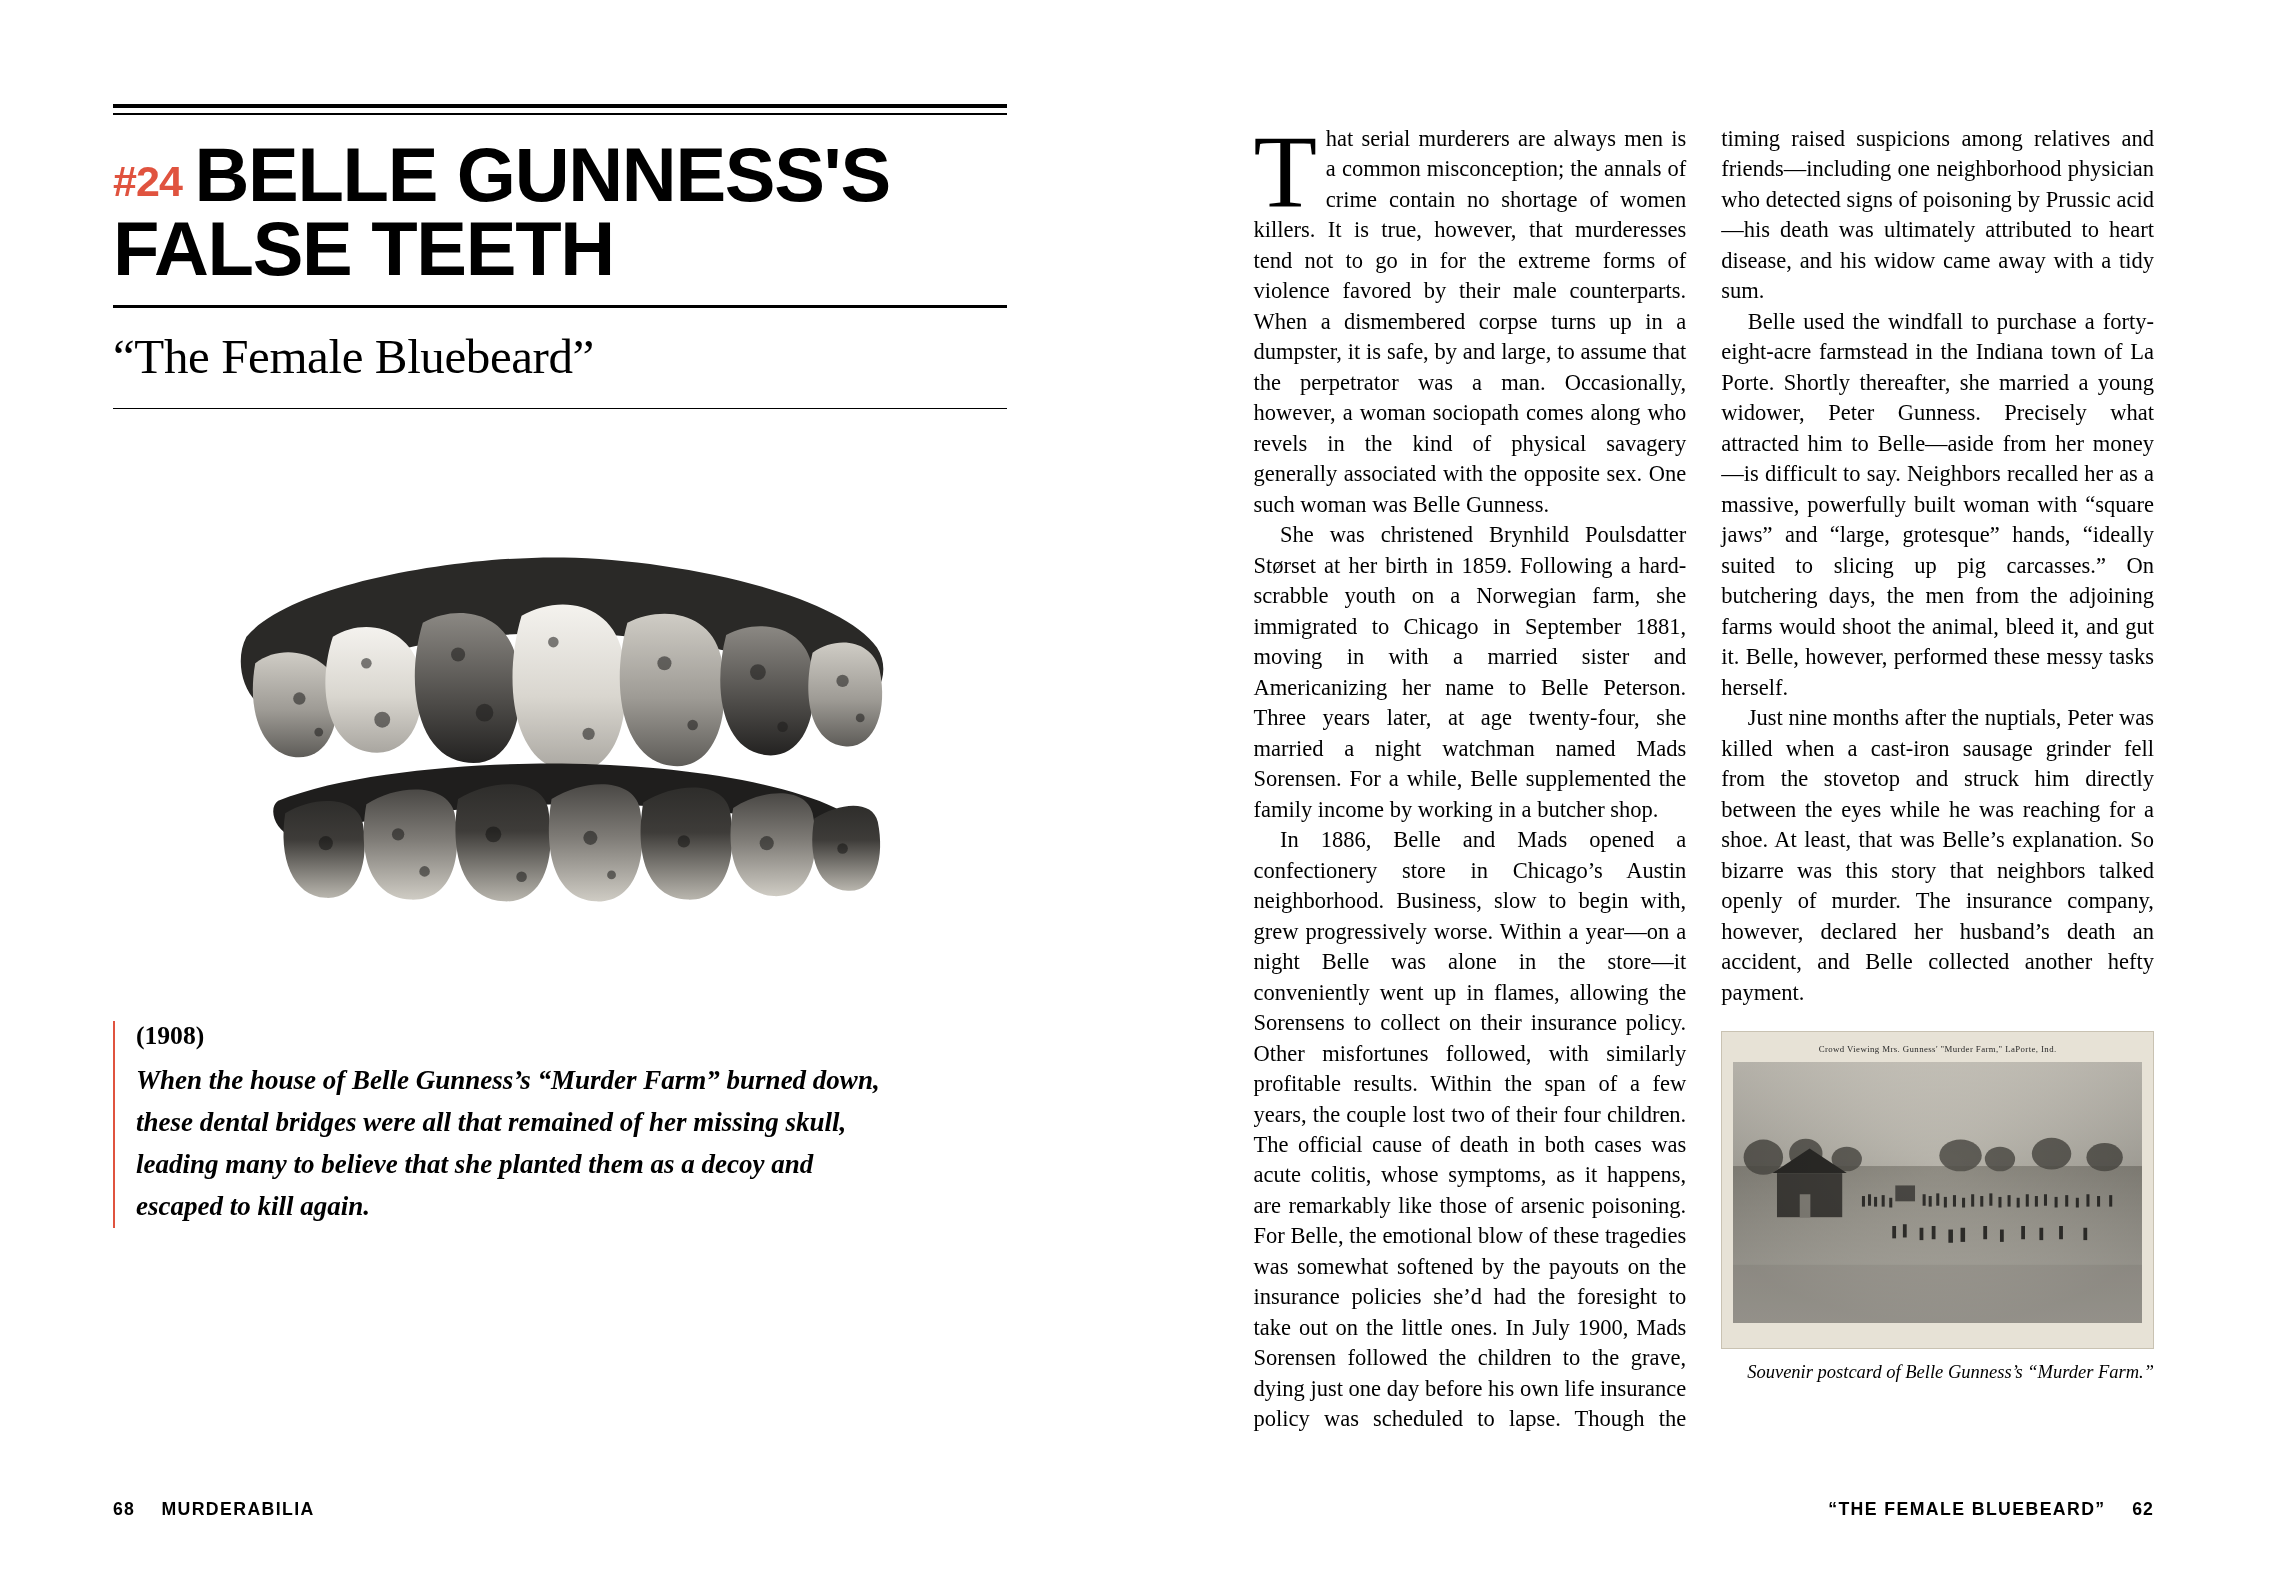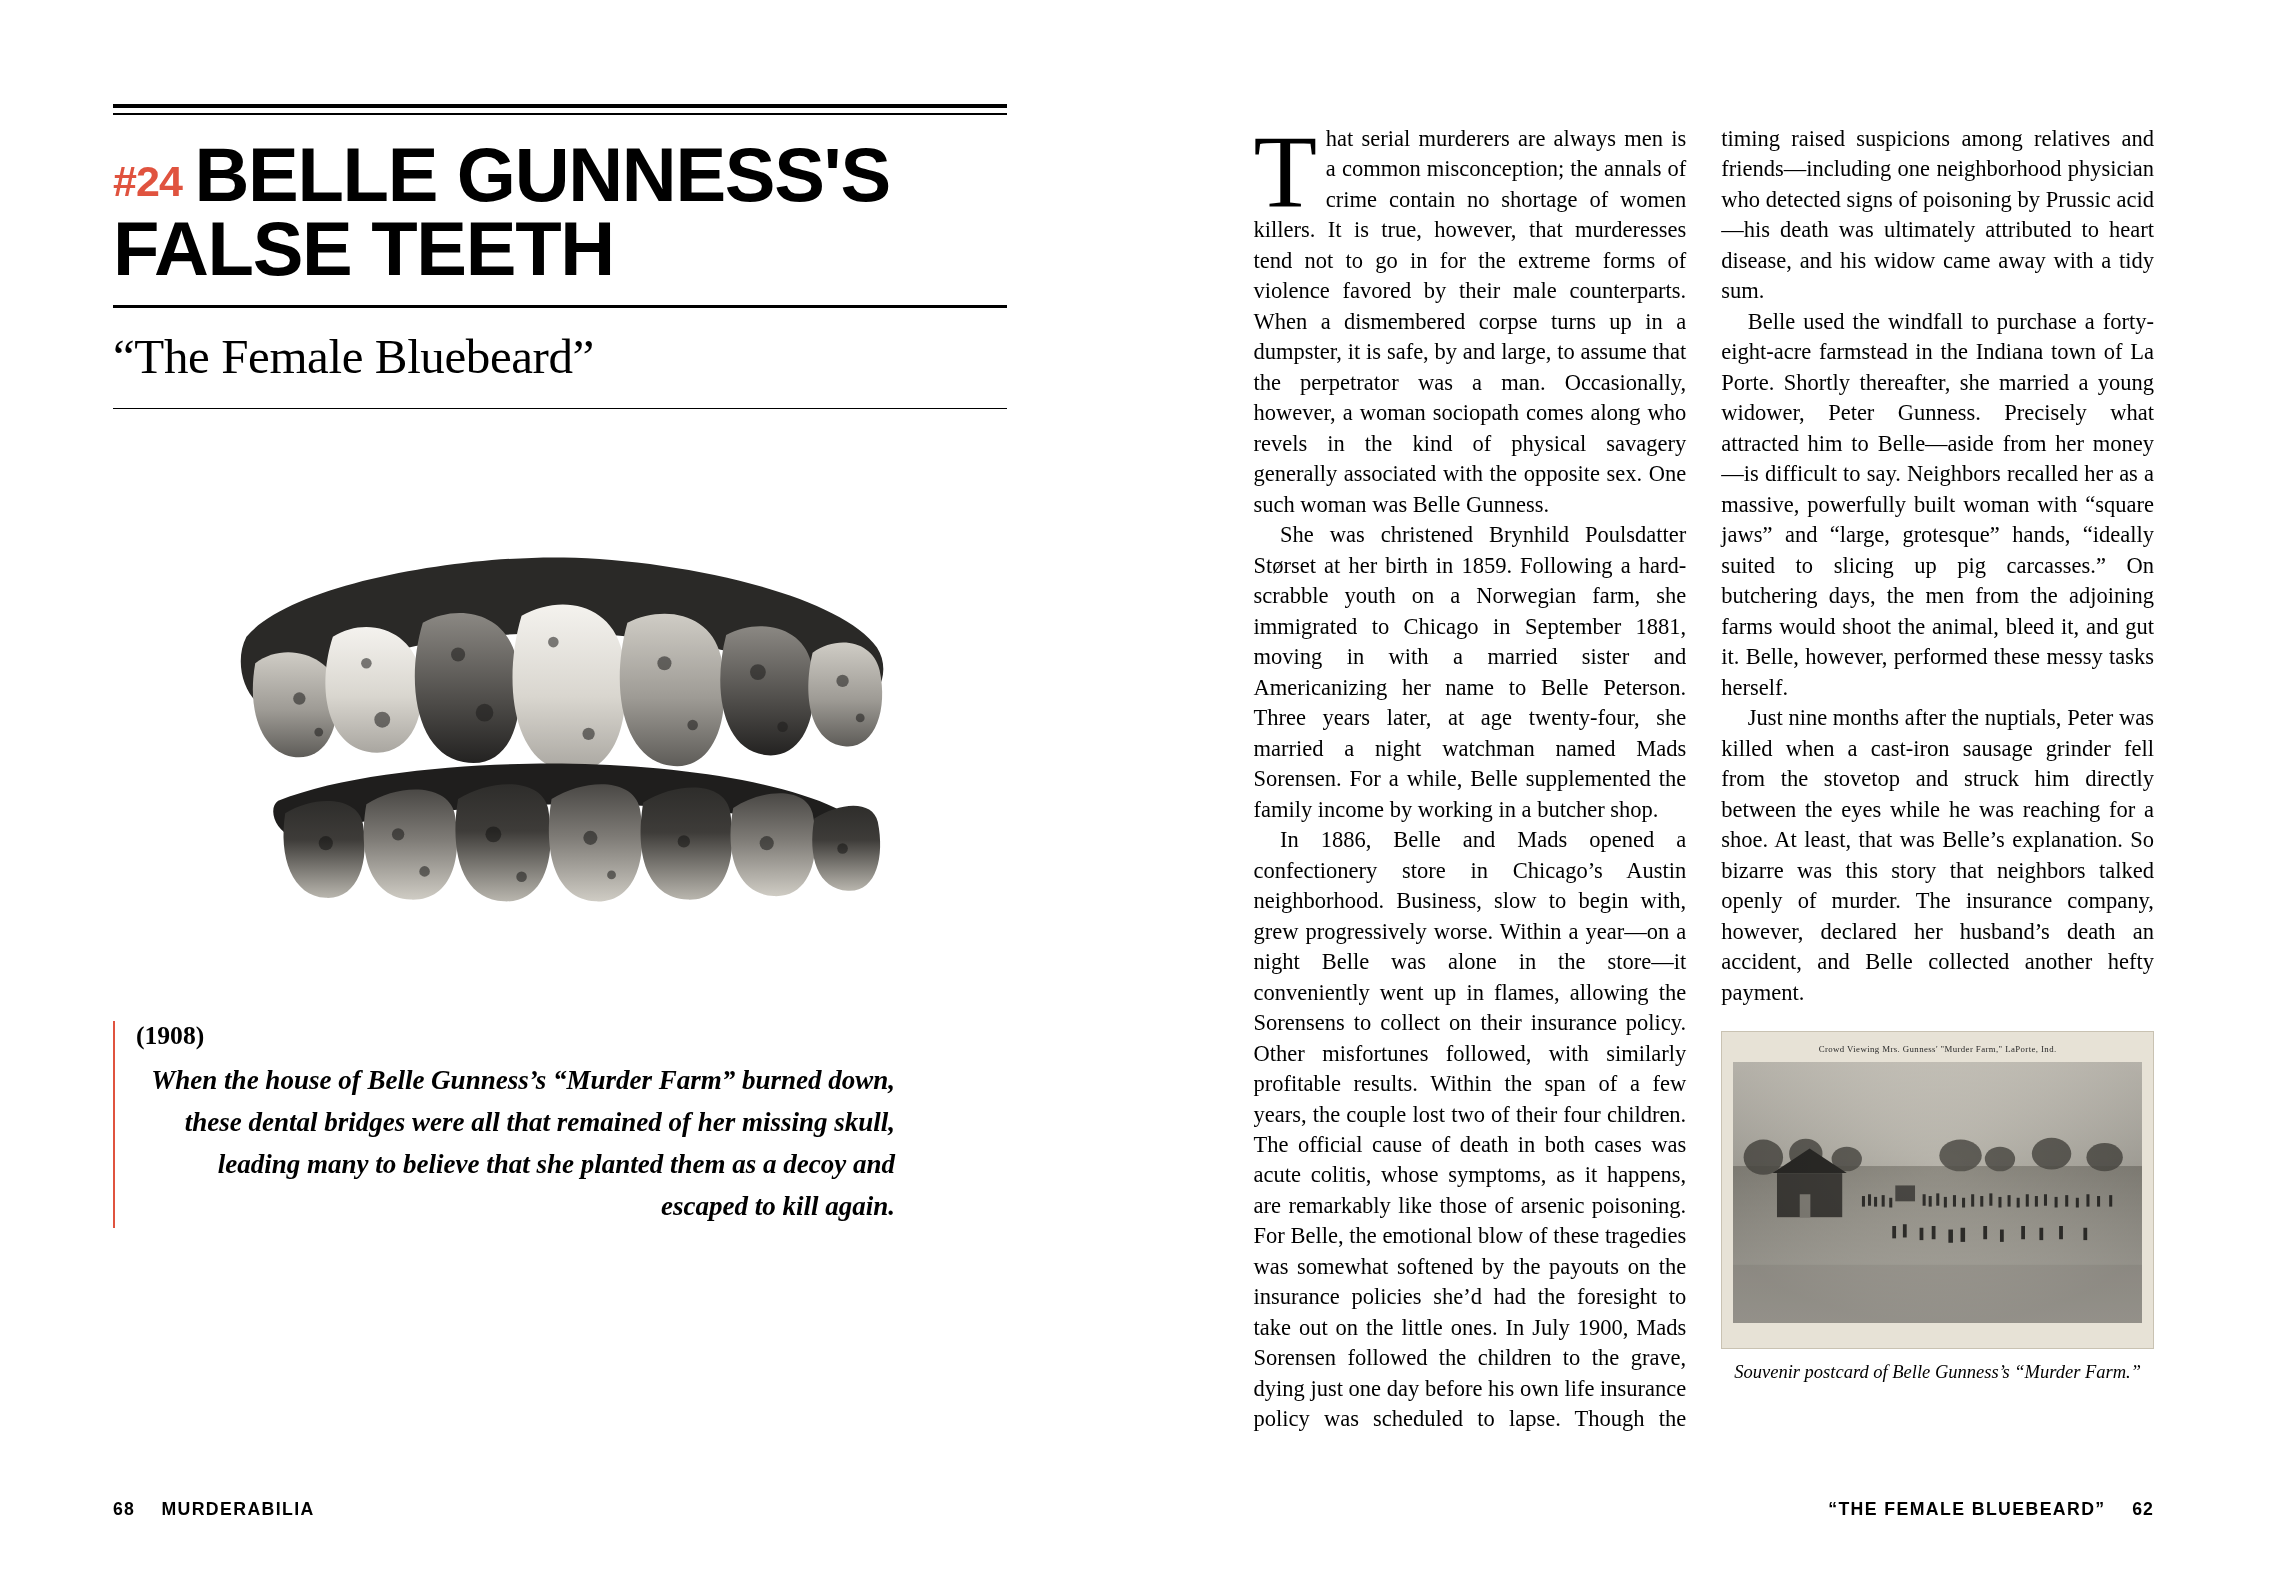--- a/index.html
+++ b/index.html
@@ -99,21 +99,20 @@
     font-size: 25.6px;
     margin: 0 0 8.8px 0;
   }
   .caption-text {
     font-family: "Liberation Serif", serif;
     font-style: italic;
     font-weight: bold;
     font-size: 27px;
     line-height: 1.55;
     margin: 0;
-    text-align: right;
   }
 
   .footer-left {
     position: absolute;
     left: 113px;
     bottom: 69px;
     font-family: "Liberation Sans", sans-serif;
     font-size: 17.7px;
     letter-spacing: 1.1px;
     display: flex;
@@ -184,21 +183,21 @@
     height: 261px;
     position: relative;
     overflow: hidden;
     background: linear-gradient(#c8c4bb 0%, #b9b6ad 38%, #8f8d85 39%, #a7a49b 100%);
   }
   .fig-caption {
     font-family: "Liberation Serif", serif;
     font-style: italic;
     font-size: 18.5px;
     margin-top: 10.6px;
-    text-align: center;
+    text-align: right;
   }
   .footer-right {
     position: absolute;
     right: 141px;
     bottom: 69px;
     font-family: "Liberation Sans", sans-serif;
     font-size: 17.7px;
     letter-spacing: 1.1px;
     display: flex;
     gap: 26.5px;

